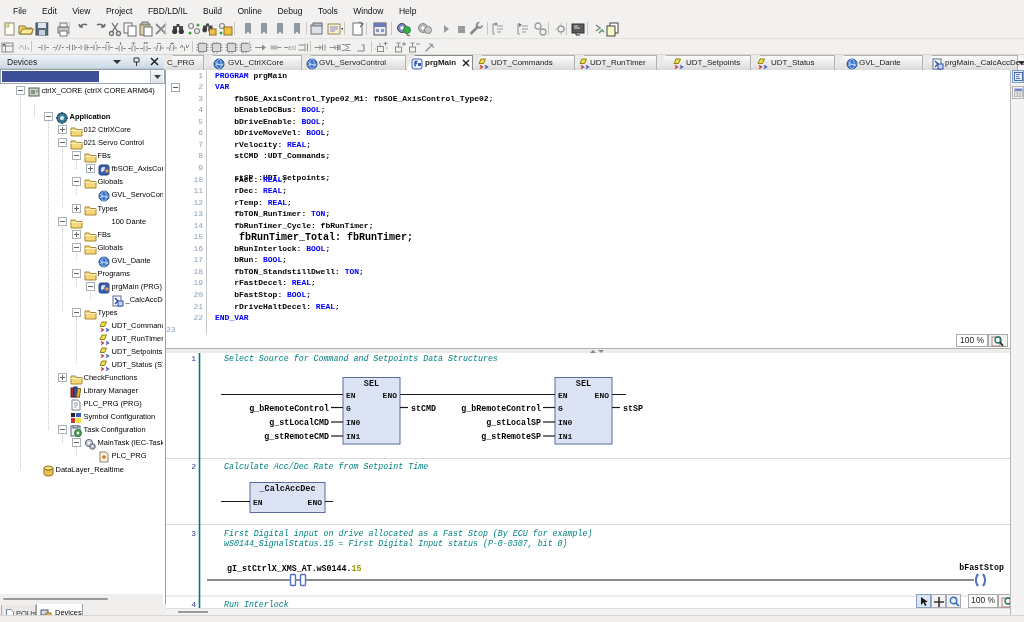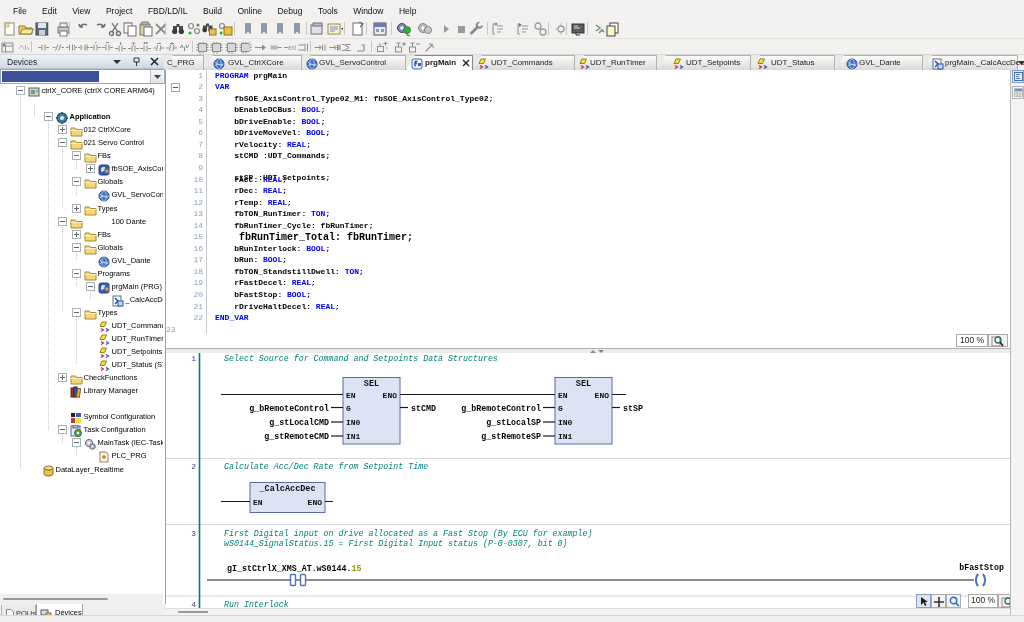--- a/index.html
+++ b/index.html
@@ -589,20 +589,27 @@
           </svg></span>
         <span class="abs" style="left:83.5px;top:2px;font-size:7.5px;font-weight:normal;color:#000;white-space:nowrap;">CheckFunctions</span>
       </div>
 <div class="abs" style="left:0;top:299.2px;width:300px;height:13px;">
         <span class="abs" style="left:69.5px;top:0px"><svg width="12" height="12" viewBox="0 0 12 12">
             <rect x="1" y="2" width="3" height="9" fill="#b03030" stroke="#601818"></rect>
             <rect x="4" y="1" width="3" height="10" fill="#3858a8" stroke="#1c2c58"></rect>
             <rect x="7" y="2.5" width="3" height="8.5" fill="#e8b83a" stroke="#7c5c1c" transform="rotate(8 8 7)"></rect>
           </svg></span>
         <span class="abs" style="left:83.5px;top:2px;font-size:7.5px;font-weight:normal;color:#000;white-space:nowrap;">Library Manager</span>
+      </div>
+<div class="abs" style="left:0;top:312.2px;width:300px;height:13px;">
+        <span class="abs" style="left:69.5px;top:0px"><svg width="12" height="12" viewBox="0 0 12 12">
+            <path d="M2 1 h6 l2 2 v8 H2 z" fill="#fff" stroke="#7a8290"></path>
+            <path d="M4 4 h4 M4 6 h4 M4 8 h3" stroke="#9aa2b0"></path>
+          </svg></span>
+        <span class="abs" style="left:83.5px;top:2px;font-size:7.5px;font-weight:normal;color:#000;white-space:nowrap;">PLC_PRG (PRG)</span>
       </div>
 <div class="abs" style="left:0;top:325.2px;width:300px;height:13px;">
         <span class="abs" style="left:69.5px;top:0px"><svg width="12" height="12" viewBox="0 0 12 12">
             <rect x="1" y="1" width="4" height="4" fill="#222"></rect>
             <rect x="6" y="1" width="5" height="4" fill="#3858c0"></rect>
             <rect x="1" y="6" width="4" height="5" fill="#c03838"></rect>
             <rect x="6" y="6" width="5" height="5" fill="#f0e040"></rect>
           </svg></span>
         <span class="abs" style="left:83.5px;top:2px;font-size:7.5px;font-weight:normal;color:#000;white-space:nowrap;">Symbol Configuration</span>
       </div>

